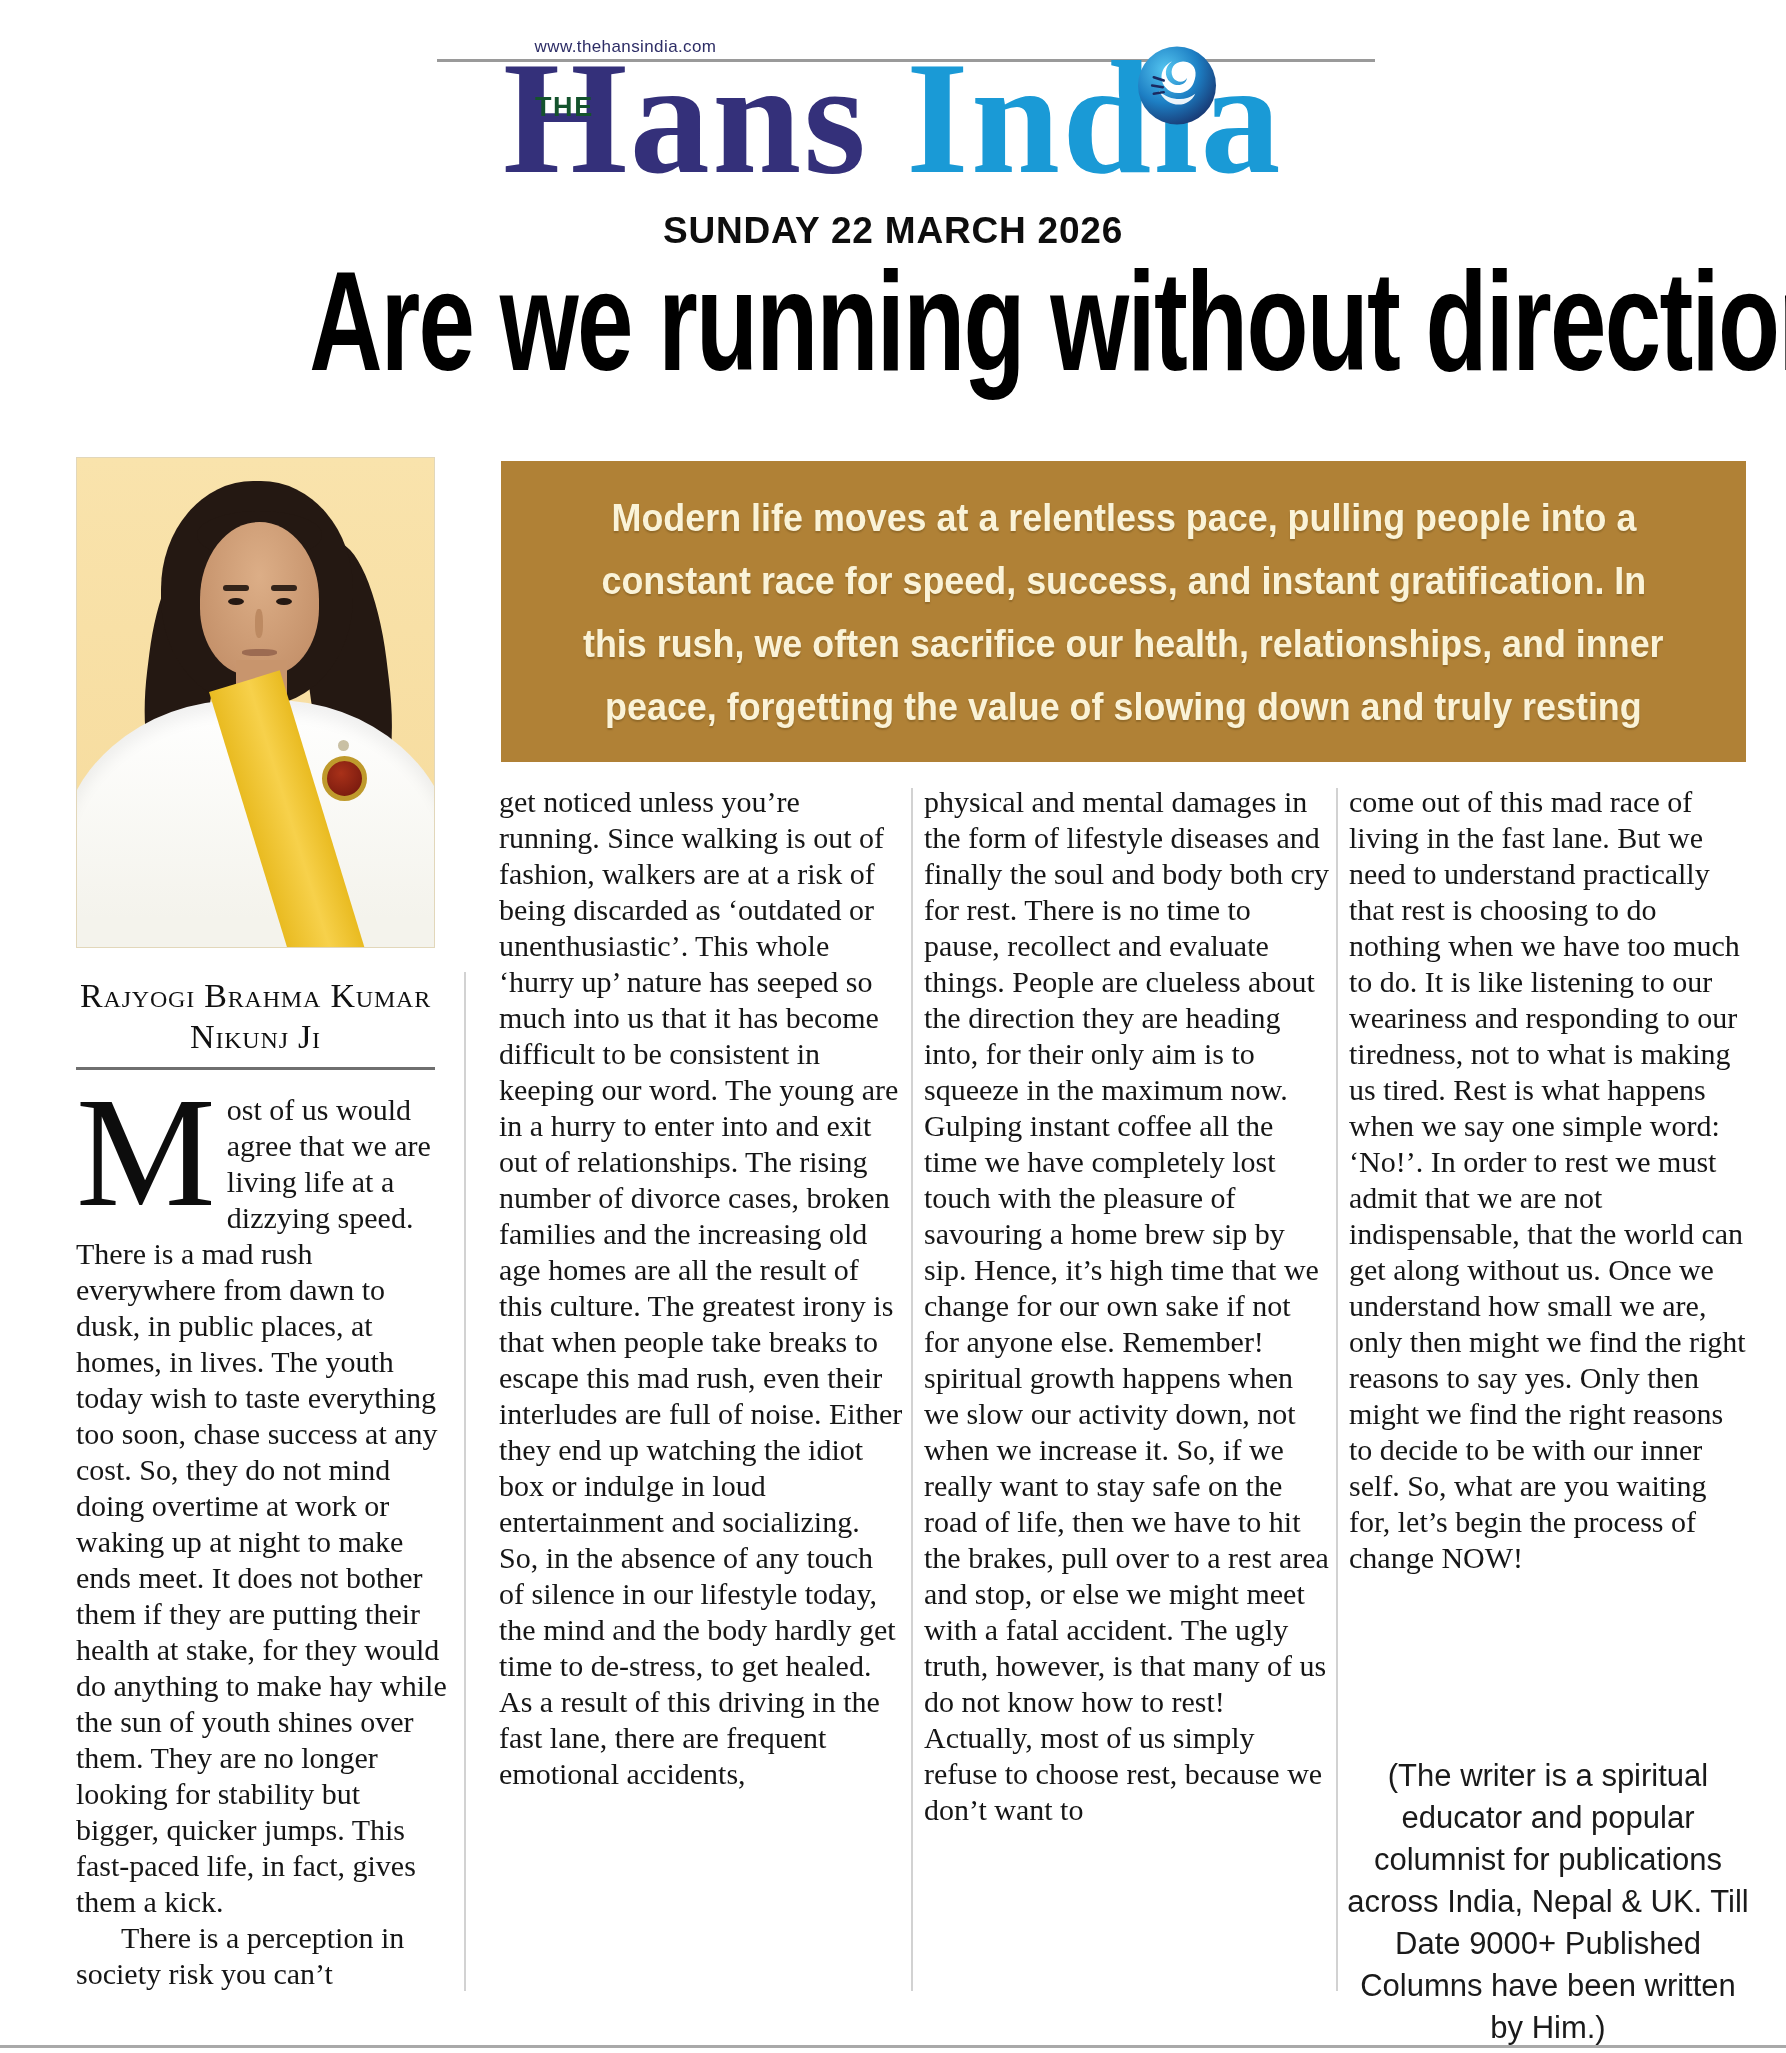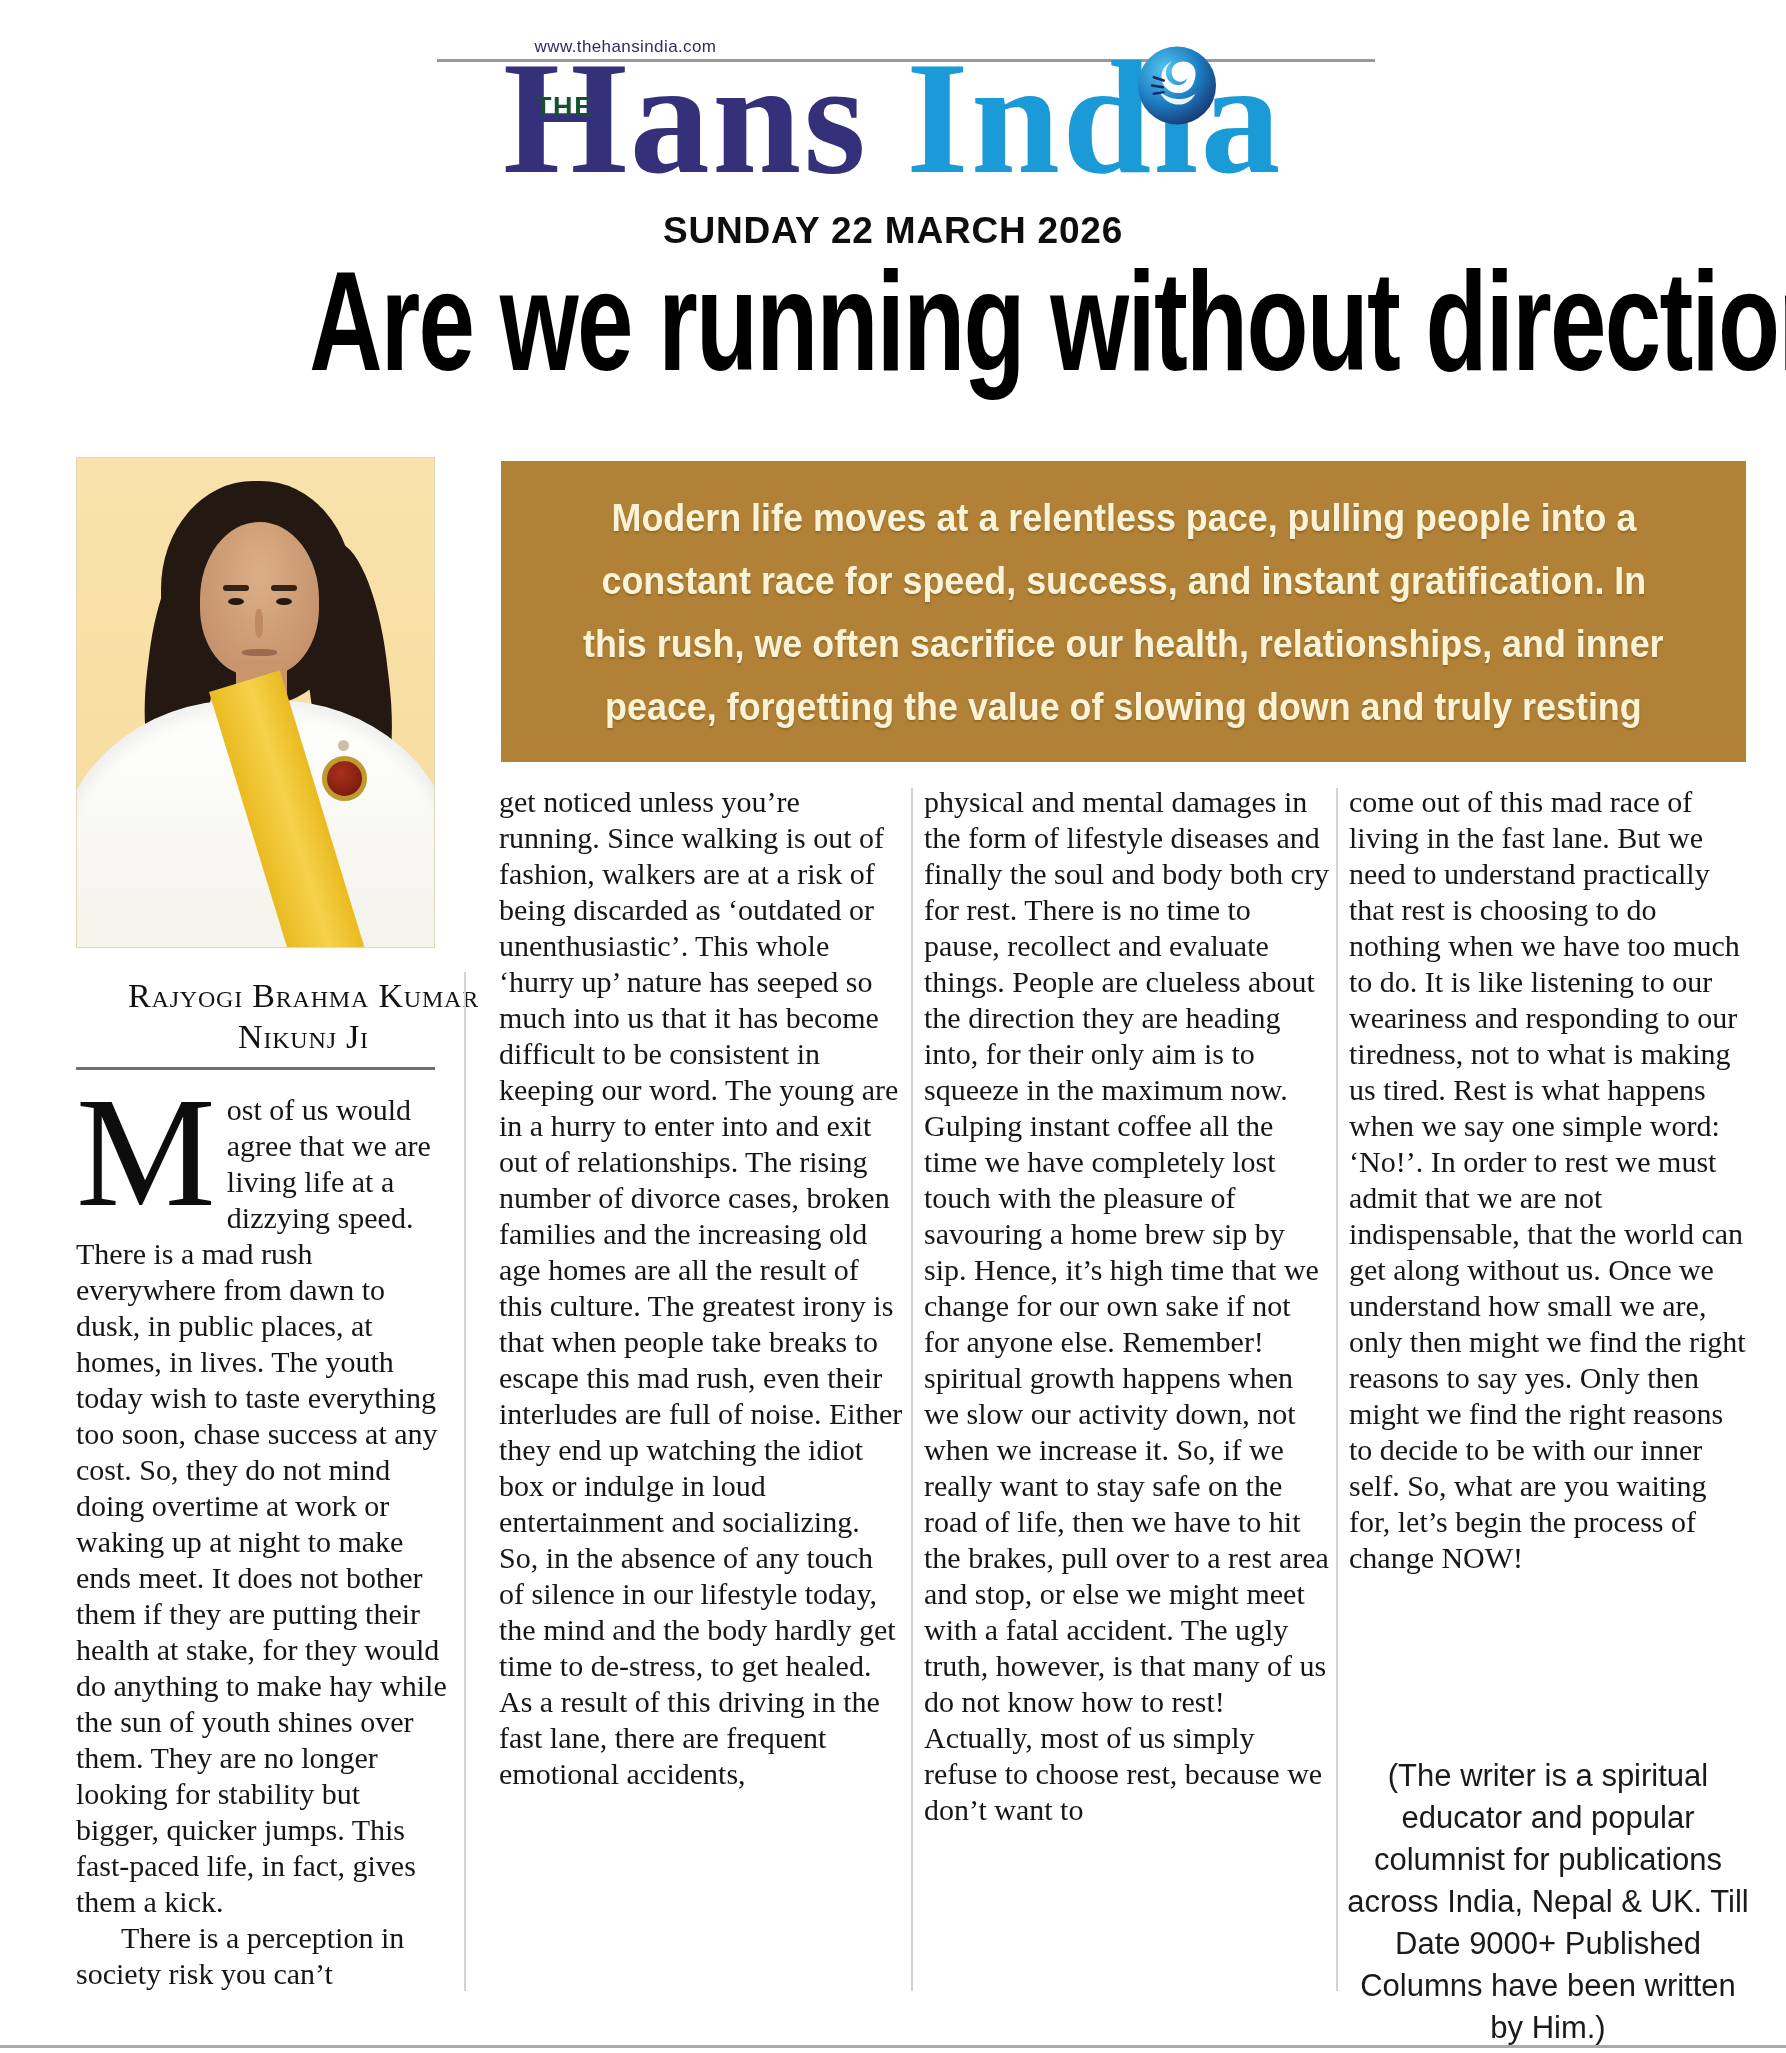--- a/index.html
+++ b/index.html
@@ -83,21 +83,21 @@
   .sash { left:132px; top:234px; width:74px; height:465px;
           background:linear-gradient(90deg,#e9bb21 0%,#f7d14b 55%,#e9bb21 100%);
           transform:rotate(-17deg); transform-origin:top left; }
   .badge { left:245px; top:298px; width:45px; height:45px; border-radius:50%;
            border:5.6px solid #bf9a2c; background:radial-gradient(circle at 40% 35%, #a93119, #6e150c); }
   .badge-pin { left:261px; top:282px; width:11.2px; height:11.2px; border-radius:50%; background:#c9c0a4; }
   
   .caption {
     position:absolute; left:76px; top:975px; width:359px;
     text-align:center; font-variant:small-caps; font-size:34px; line-height:1.22;
-    color:#111; letter-spacing:0.8px;margin-left:48px;
+    color:#111; letter-spacing:0.8px;
   }
   .caption-rule { position:absolute; left:76px; top:1067px; width:359px; height:3.2px; background:#6f6f6f; }
   
   .quote-box {
     position:absolute; left:501px; top:461px; width:1245px; height:301px;
     background:#b08136; display:flex; flex-direction:column;
     align-items:center; justify-content:center; padding:32px 24px;
   }
   .quote-line {
     font-family:"Liberation Sans",sans-serif; font-weight:bold;

